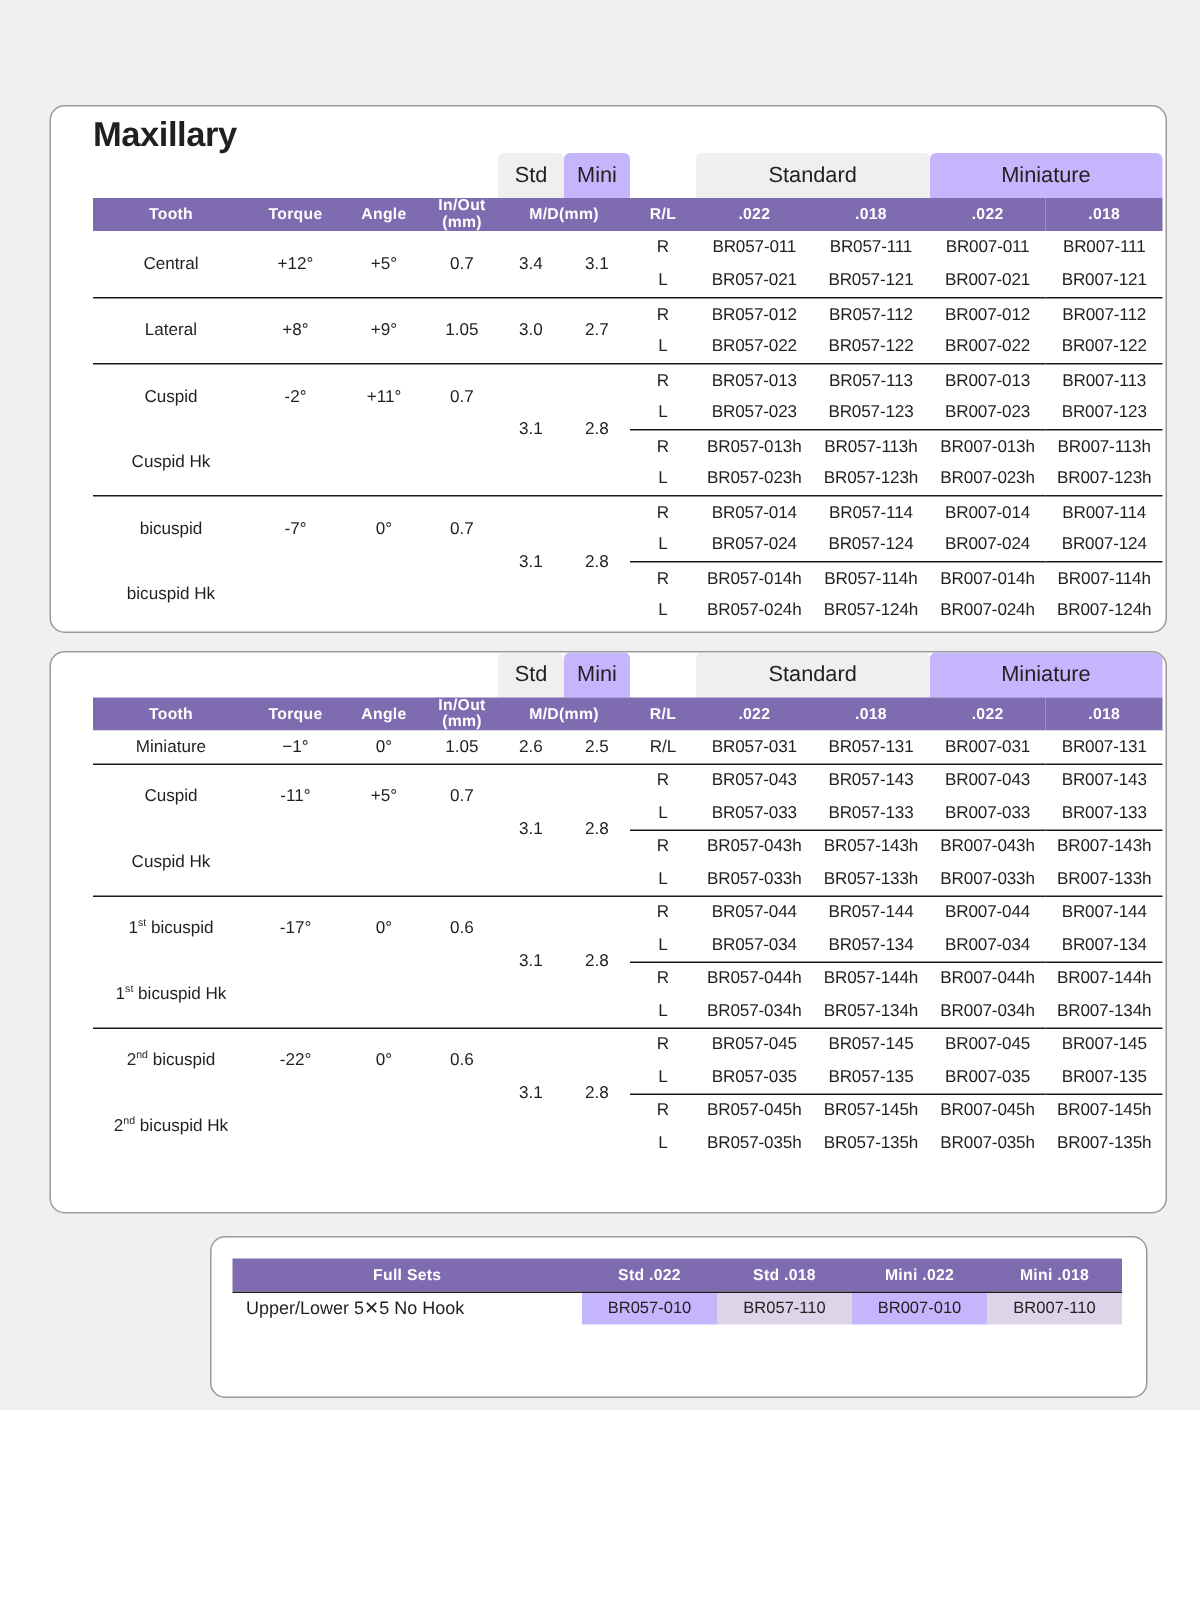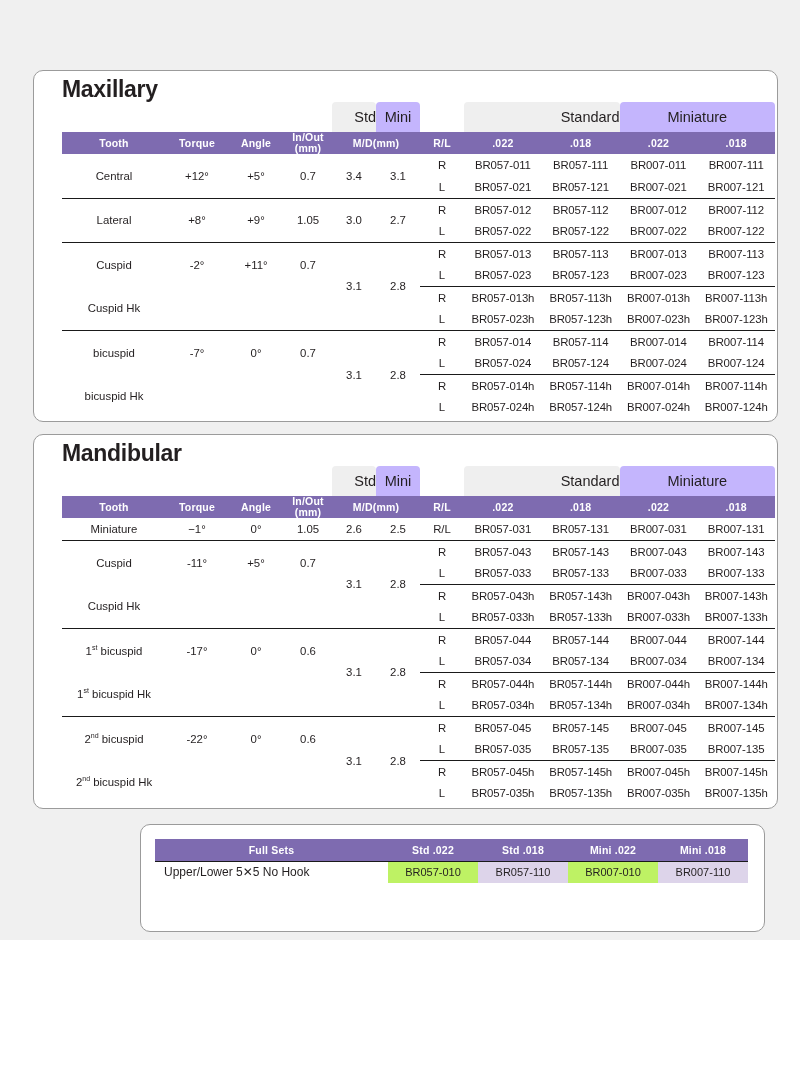--- a/index.html
+++ b/index.html
@@ -79,21 +79,21 @@
   
   tr.bandrow td { height: 30px; }
   .band {
     font-size: 14.5px;
     font-weight: bold;
     text-align: center;
     color: #231f20;
     height: 30px;
     line-height: 30px;
   }
-  .band-grey { background: #efefef; border-radius: 4px 4px 0 0; text-align: right; }
+  .band-grey { background: #efefef; border-radius: 4px 4px 0 0; }
   .band-lav  { background: #c4b5fd; border-radius: 4px 4px 0 0; }
   .band-gap  { background: transparent; }
 
   
   tr.hdrrow td {
     background: #7e6bb0;
     color: #ffffff;
     font-size: 10.5px;
     font-weight: bold;
     text-align: center;
@@ -151,21 +151,21 @@
     font-size: 12px;
     text-align: center;
     border-top: 1.2px solid #1a1a1a;
     background: #ffffff;
   }
   tr.fs-body td.fs-label {
     text-align: left;
     padding-left: 9px;
   }
   tr.fs-body td.fs-code { font-size: 11px; }
-  tr.fs-body td.g { background: #bef264; }
+  tr.fs-body td.g { background: #c4b5fd; }
   tr.fs-body td.l { background: #ddd4ea; }
   tr.fs-hdr td.fs-lab-h { text-align: center; }
 </style>
 </head>
 <body>
 
 <div class="page">
   <div class="bg-band"></div>
 
   <div class="card" id="card-max">
@@ -332,21 +332,20 @@
           <td class="code shade-grey">BR007-024h</td>
           <td class="code shade-lav">BR007-124h</td>
         </tr>
       </tbody>
         </table>
     </div>
   </div>
 
   <div class="card" id="card-man">
     <div class="card-inner">
-      <div class="title">Mandibular</div>
 
       <table class="dt">
         <colgroup>
           <col class="c-tooth">
             <col class="c-torque">
             <col class="c-angle">
             <col class="c-inout">
           <col class="c-std">
             <col class="c-mini">
             <col class="c-rl">

